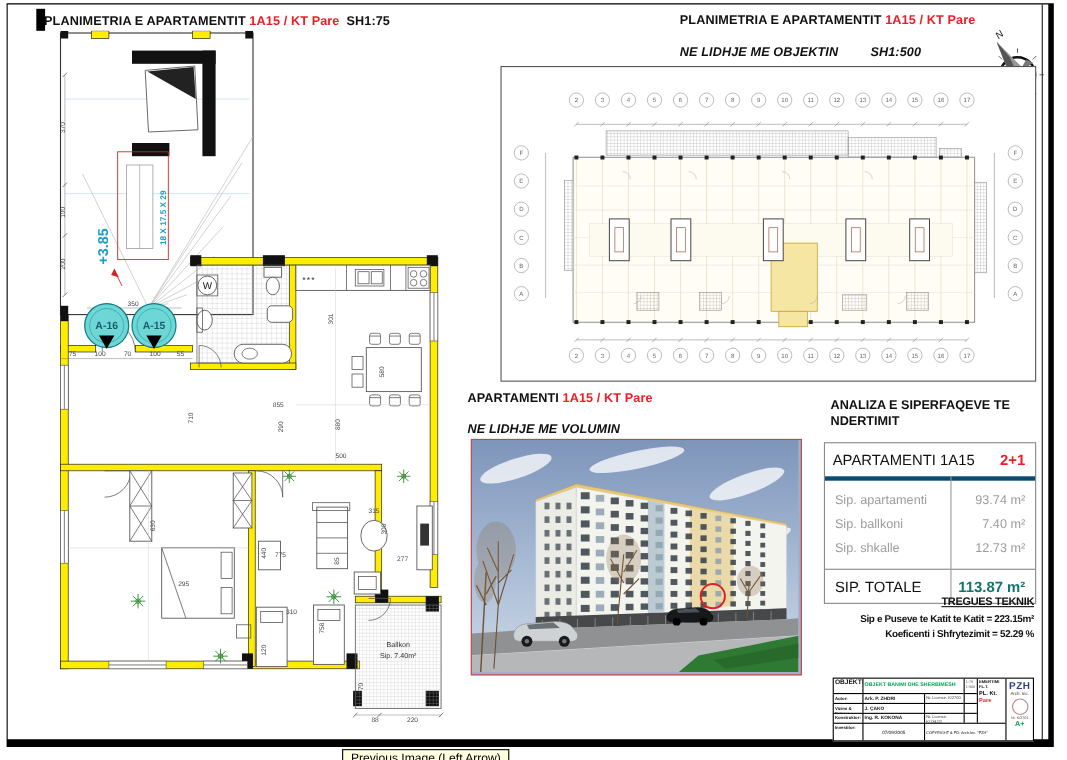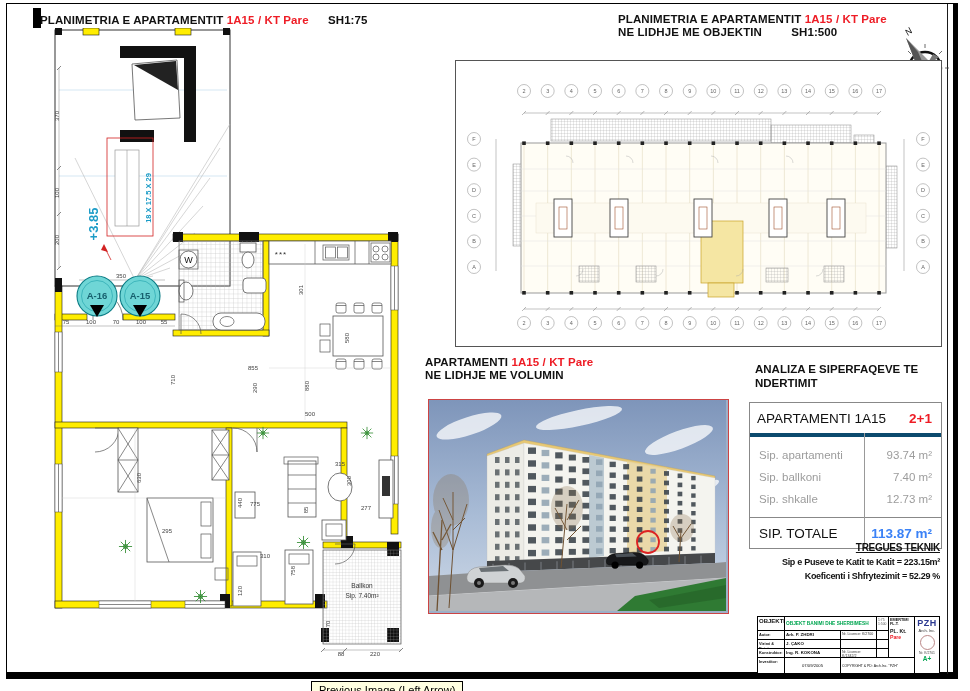--- a/index.html
+++ b/index.html
@@ -5,41 +5,41 @@
   html,body{margin:0;padding:0;}
   body{width:970px;height:691px;position:relative;overflow:hidden;background:#fff;
        font-family:"Liberation Sans",sans-serif;color:#111;}
   .sheet{position:absolute;left:6px;top:3px;width:952px;height:676px;box-sizing:border-box;
          border:1.5px solid #000;border-right-width:5px;border-bottom-width:7px;background:#fff;}
   .corner-blk{position:absolute;left:33px;top:8px;width:8px;height:20px;background:#000;}
   .inner-right-line{position:absolute;left:947px;top:4px;width:1px;height:670px;background:#1a1a1a;}
 
   .ttl{position:absolute;font-weight:bold;font-size:11.5px;letter-spacing:.1px;white-space:nowrap;}
   .red{color:#ee1c25;}
-  .scale-gap{margin-left:16px;}
-  .ttl .l2{display:block;margin-top:1px;}
+  .scale-gap{margin-left:3px;}
+  .ttl .l2{display:block;margin-top:17px;font-style:italic;}
   .sc2{margin-left:26px;}
 
   
   .rplan-box{position:absolute;left:455px;top:60px;width:485px;height:285px;border:1px solid #555;background:#fff;}
   
   .photo{position:absolute;left:428px;top:399px;width:299px;height:213px;border:1px solid #cc4444;background:#9db0c8;}
 
   
   .an-heading{position:absolute;left:755px;top:362px;width:190px;font-weight:bold;font-size:11.5px;line-height:14px;}
   .a-table{position:absolute;left:749px;top:402px;width:191px;border:1px solid #888;background:#fff;}
   .a-head{height:30px;display:flex;align-items:center;gap:23px;padding:0 7px;border-bottom:4px solid #0c4a6e;font-size:13.5px;}
   .a-type{color:#ee1c25;font-weight:bold;}
   .a-body{padding:7px 0;}
   .a-row{display:flex;height:22px;align-items:center;font-size:11.5px;color:#9c9c9c;}
   .a-row .lbl{flex:1;padding-left:9px;}
   .a-row .val{width:66px;text-align:right;padding-right:9px;}
   .a-total{display:flex;border-top:1px solid #888;height:30px;align-items:center;font-size:13.5px;justify-content:center;}
   .a-total .lbl{flex:1;padding-left:9px;}
-  .a-total .val{padding-right:9px;color:#3b82f6;font-weight:bold;}
+  .a-total .val{padding-right:9px;color:#0f766e;font-weight:bold;}
   .vline{position:absolute;left:114px;top:30px;bottom:0;width:1px;background:#999;}
 
   
   .tregues{position:absolute;left:748px;top:542px;width:192px;text-align:right;font-weight:bold;
            letter-spacing:-0.3px;}
   .tregues .th{font-size:10px;text-decoration:underline;margin-bottom:2px;}
   .tregues .tl{font-size:9px;line-height:14px;}
 
   
   .tb{position:absolute;left:757px;top:616px;width:183px;height:58px;border:1px solid #000;box-sizing:border-box;

